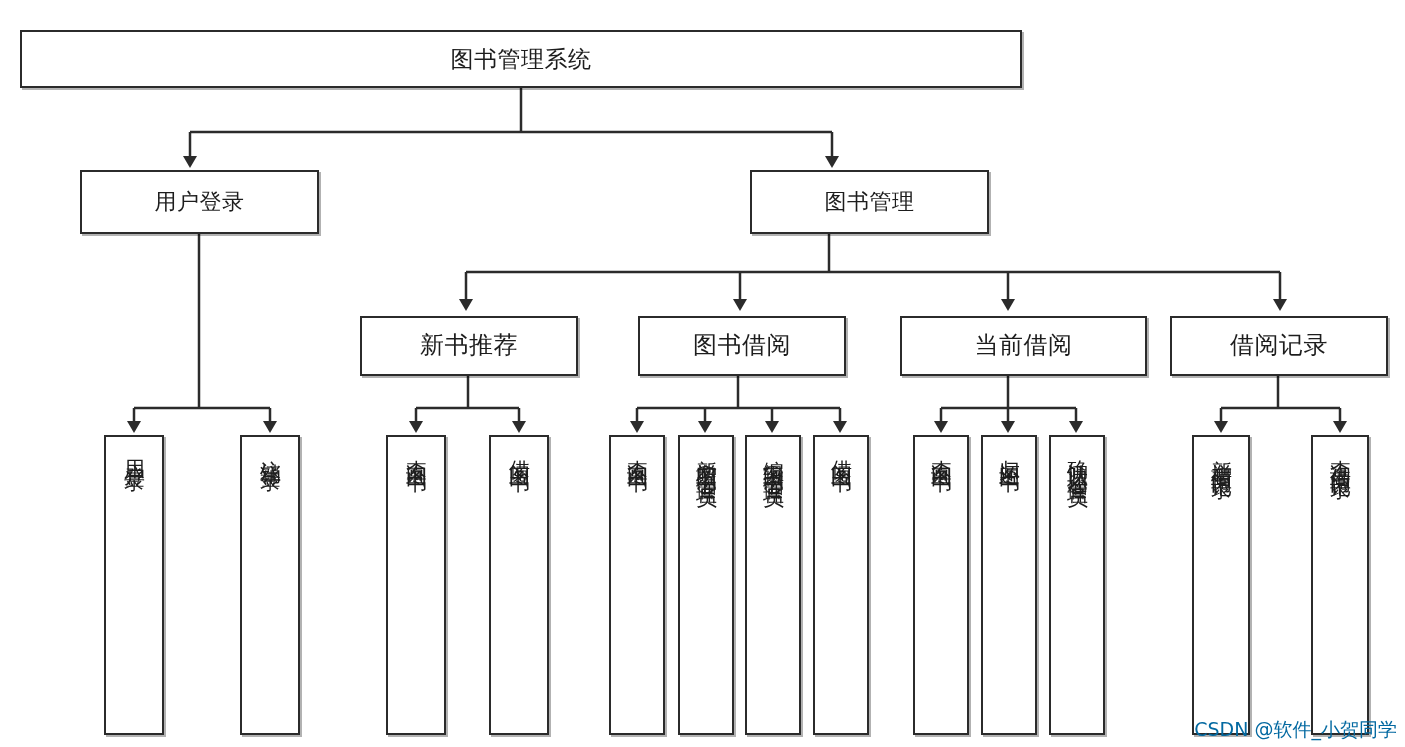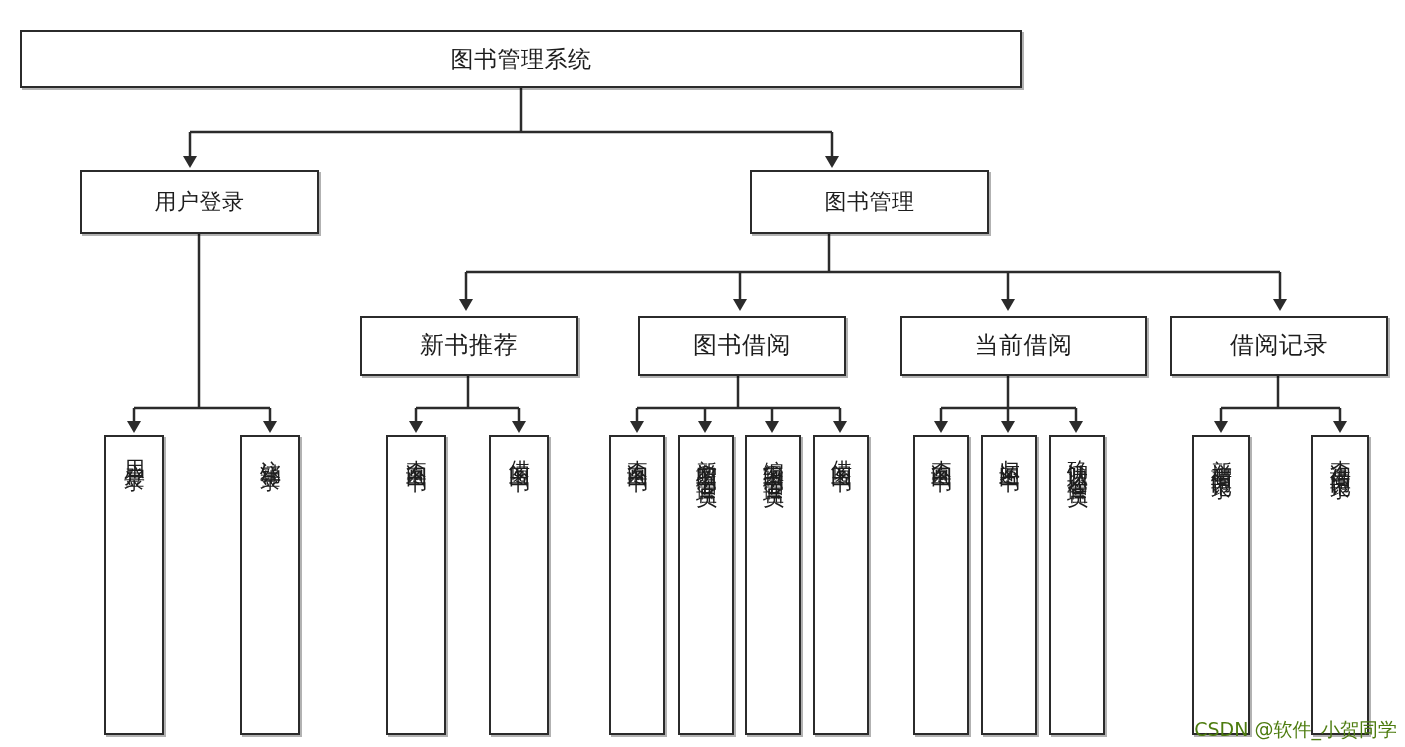--- a/index.html
+++ b/index.html
@@ -59,21 +59,21 @@
     width: 1405px;
     height: 747px;
     z-index: 1;
     pointer-events: none;
   }
   .wm {
     position: absolute;
     right: 8px;
     bottom: 4px;
     font-size: 19px;
-    color: #4d7c0f;
+    color: #0369a1;
     z-index: 6;
     white-space: nowrap;
   }
 </style>
 </head>
 <body>
 
 <div id="canvas">
 
   <svg id="wires" viewBox="0 0 1405 747">

